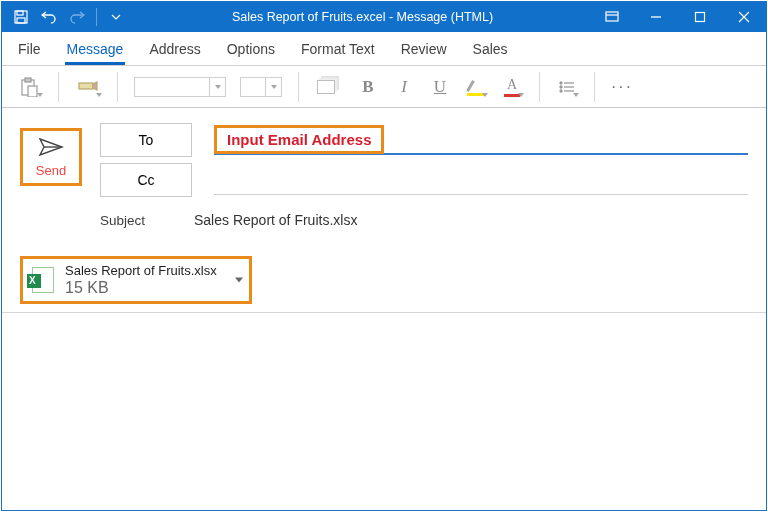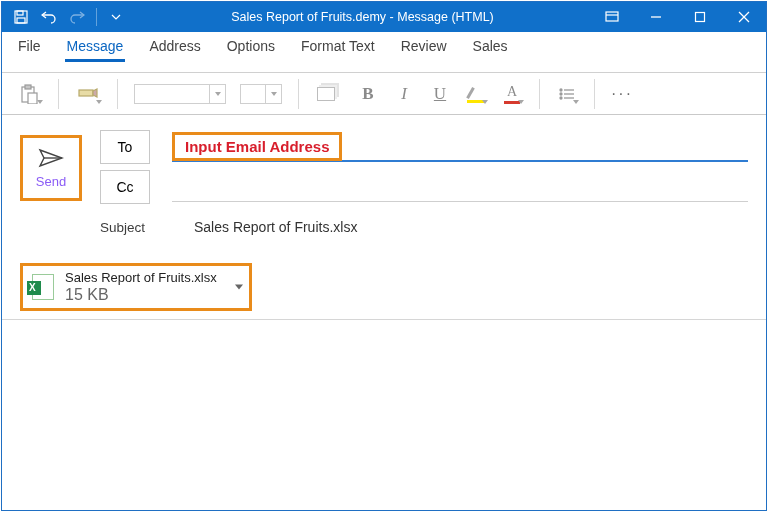--- a/index.html
+++ b/index.html
@@ -7,21 +7,21 @@
   .frame { border: 1px solid #1f6fc3; width: 766px; height: 510px; margin: 1px; position: relative; background: #fff; }
 
   .titlebar { height: 30px; background: #1070ca; display: flex; align-items: center; color: #fff; font-size: 12px; }
   .titlebar .qat { display: flex; align-items: center; gap: 2px; padding: 0 6px; }
   .t-icon { width: 26px; height: 30px; display: flex; align-items: center; justify-content: center; }
   .titlebar .sep { width: 1px; height: 18px; background: rgba(255,255,255,0.35); margin: 0 4px; }
   .titlebar .title { flex: 1; text-align: center; font-size: 12.5px; }
   .titlebar .win { display: flex; }
   .win .t-icon { width: 44px; }
 
-  .tabs { height: 41px; display: flex; align-items: flex-start; padding: 0 14px; gap: 22px; font-size: 14px; color: #444; border-bottom: 1px solid #d0d0d0; }
+  .tabs { height: 34px; display: flex; align-items: flex-end; padding: 0 14px; gap: 22px; font-size: 14px; color: #444; border-bottom: 1px solid #d0d0d0; }
   .tab { padding: 6px 2px 8px; cursor: default; }
   .tab.active { color: #0a66c2; border-bottom: 3px solid #0a66c2; padding-bottom: 5px; font-weight: 400; }
 
   .ribbon { height: 42px; background: #fff; border-bottom: 1px solid #c9c9c9; display: flex; align-items: center; padding: 0 10px; gap: 6px; color: #777; }
   .rbtn { height: 30px; min-width: 30px; display: flex; align-items: center; justify-content: center; padding: 0 4px; position: relative; }
   .rbtn.dd::after { content: ""; position: absolute; right: 3px; bottom: 5px; border-left: 3px solid transparent; border-right: 3px solid transparent; border-top: 4px solid #a7a7a7; }
   .rgroup-sep { width: 1px; height: 30px; background: #d9d9d9; margin: 0 6px; }
   .swatch { width: 18px; height: 14px; border: 1px solid #bdbdbd; background: #fff; box-shadow: 2px -2px 0 #eee, 4px -4px 0 #e3e3e3; margin: 0 8px 0 2px; }
   .fbox { width: 92px; height: 20px; border: 1px solid #cfcfcf; display: flex; align-items: center; }
   .fbox .dd-caret { width: 16px; height: 18px; border-left: 1px solid #cfcfcf; display: flex; align-items: center; justify-content: center; }
@@ -30,24 +30,24 @@
   .txtbtn { font-family: "Times New Roman", serif; font-size: 17px; color: #8b8b8b; font-weight: 600; width: 26px; text-align: center; }
   .txtbtn.i { font-style: italic; font-weight: 400; }
   .txtbtn.u { text-decoration: underline; font-weight: 400; }
   .pen { width: 18px; height: 14px; position: relative; }
   .pen::before { content: ""; position: absolute; left: 2px; top: 0; width: 3px; height: 12px; background: #a7a7a7; transform: rotate(30deg); }
   .underline-bar { position: absolute; left: 0; right: 0; bottom: -2px; height: 3px; }
   .dots { letter-spacing: 2px; font-size: 16px; color: #6b6b6b; }
 
   .compose { padding: 12px 18px 8px 18px; display: flex; gap: 18px; }
   .sendwrap { width: 62px; display: flex; flex-direction: column; align-items: center; justify-content: flex-start; padding-top: 8px; }
-  .sendbox { width: 62px; height: 66px; border: 3px solid #e98b1a; display: flex; flex-direction: column; align-items: center; justify-content: center; gap: 6px; color: #8b5cf6; font-size: 13px; }
+  .sendbox { width: 62px; height: 58px; border: 3px solid #e98b1a; display: flex; flex-direction: column; align-items: center; justify-content: center; gap: 6px; color: #ef4444; font-size: 13px; }
   .fields { flex: 1; display: flex; flex-direction: column; gap: 0; }
   .row { display: flex; align-items: center; height: 40px; }
-  .fieldbtn { width: 50px; height: 34px; border: 1px solid #c8c8c8; background: #fff; text-align: center; line-height: 32px; font-size: 14px; margin-right: 22px; }
+  .fieldbtn { width: 92px; height: 34px; border: 1px solid #c8c8c8; background: #fff; text-align: center; line-height: 32px; font-size: 14px; margin-right: 22px; }
   .sublabel { width: 72px; font-size: 13.5px; color: #3c3c3c; margin-right: 22px; }
   .line { flex: 1; border-bottom: 1px solid #cfcfcf; height: 30px; display: flex; align-items: center; font-size: 14px; color: #333; position: relative; }
   .callout { position: relative; border: 3px solid #e98b1a; padding: 3px 10px; font-weight: 700; color: #d81e2c; font-size: 15px; }
   .line.to { border-bottom: 2px solid #2f7cd2; }
 
   .attach { padding: 8px 18px; border-bottom: 1px solid #d6d6d6; }
   .attbox { display: inline-flex; align-items: center; border: 3px solid #e98b1a; padding: 4px 24px 4px 6px; position: relative; min-width: 232px; }
   .xls-icon { width: 28px; height: 28px; display: flex; align-items: center; justify-content: center; margin-right: 8px; }
   .xls-sheet { width: 22px; height: 26px; background: #fff; border: 1px solid #9acb9a; position: relative; }
   .xls-sheet::before { content: ""; position: absolute; left: -6px; top: 6px; width: 14px; height: 14px; background: #1f8b4c; }
@@ -90,21 +90,21 @@
             <path d="M15 5 H6 A4 4 0 0 0 6 13"></path>
         </svg>
       </div>
       <div class="sep"></div>
       <div class="t-icon">
         <svg width="10" height="10" viewBox="0 0 10 10">
             <path d="M1 3 L5 7 L9 3" stroke="#fff" stroke-width="1.2" fill="none"></path>
           </svg>
       </div>
     </div>
-    <div class="title">Sales Report of Fruits.demy  -  Message (HTML)</div>
+    <div class="title">Sales Report of Fruits.excel  -  Message (HTML)</div>
     <div class="win">
       <div class="t-icon">
         <svg width="14" height="12" viewBox="0 0 14 12" fill="none" stroke="#fff" stroke-width="1.2">
             <rect x="1" y="1" width="12" height="9"></rect>
             <path d="M1 4 H13"></path>
           </svg>
       </div>
       <div class="t-icon">
         <svg width="12" height="12" viewBox="0 0 12 12">
             <line x1="1" y1="6" x2="11" y2="6" stroke="#fff" stroke-width="1.3"></line>

